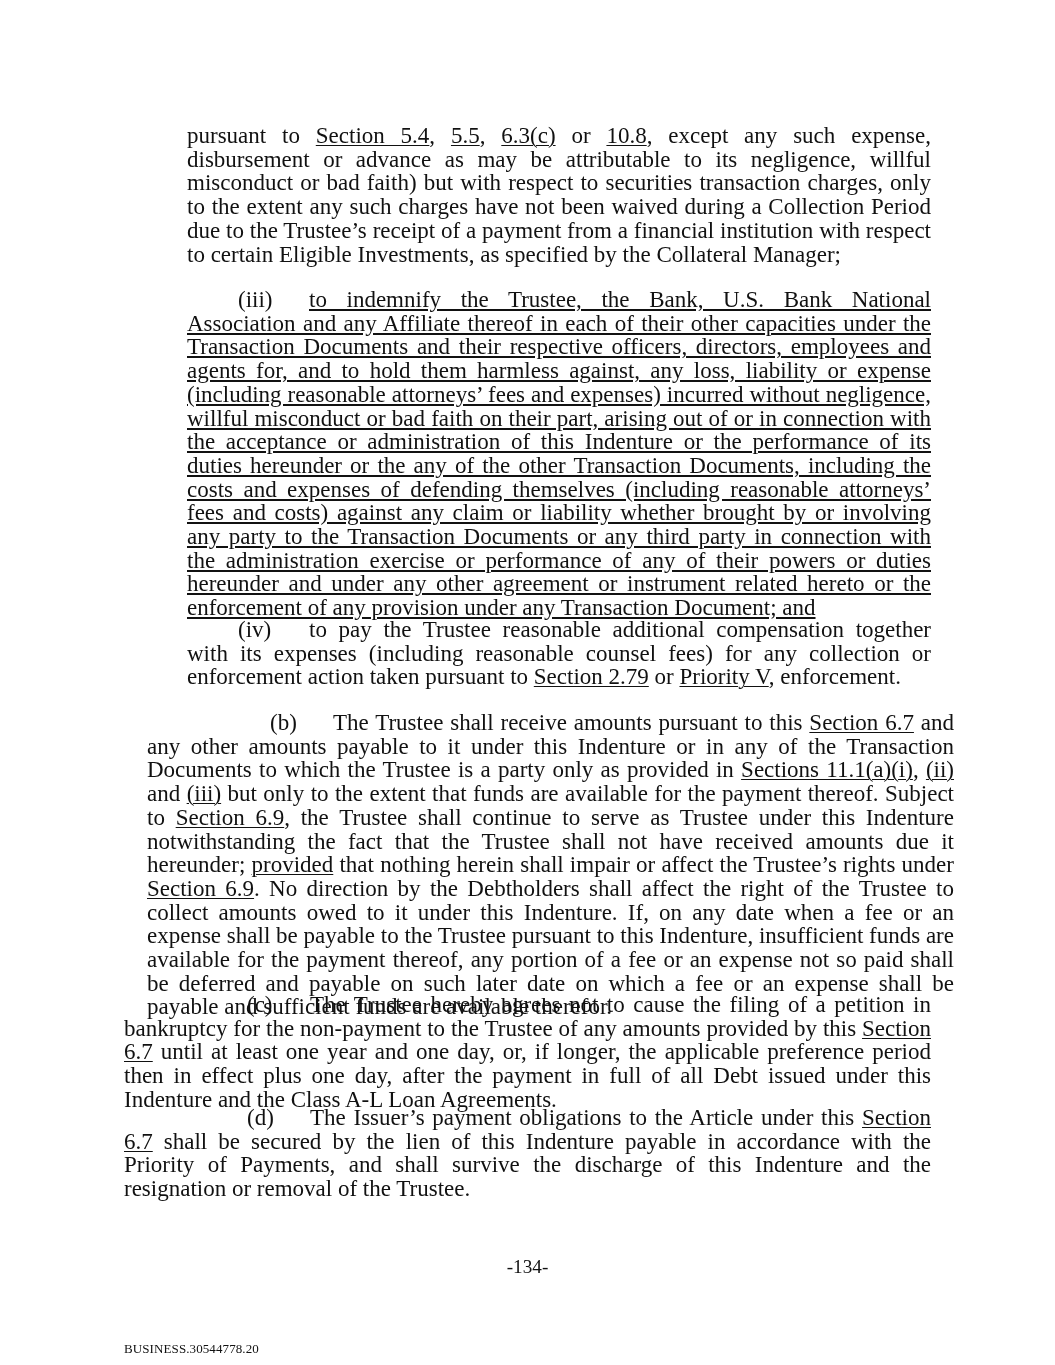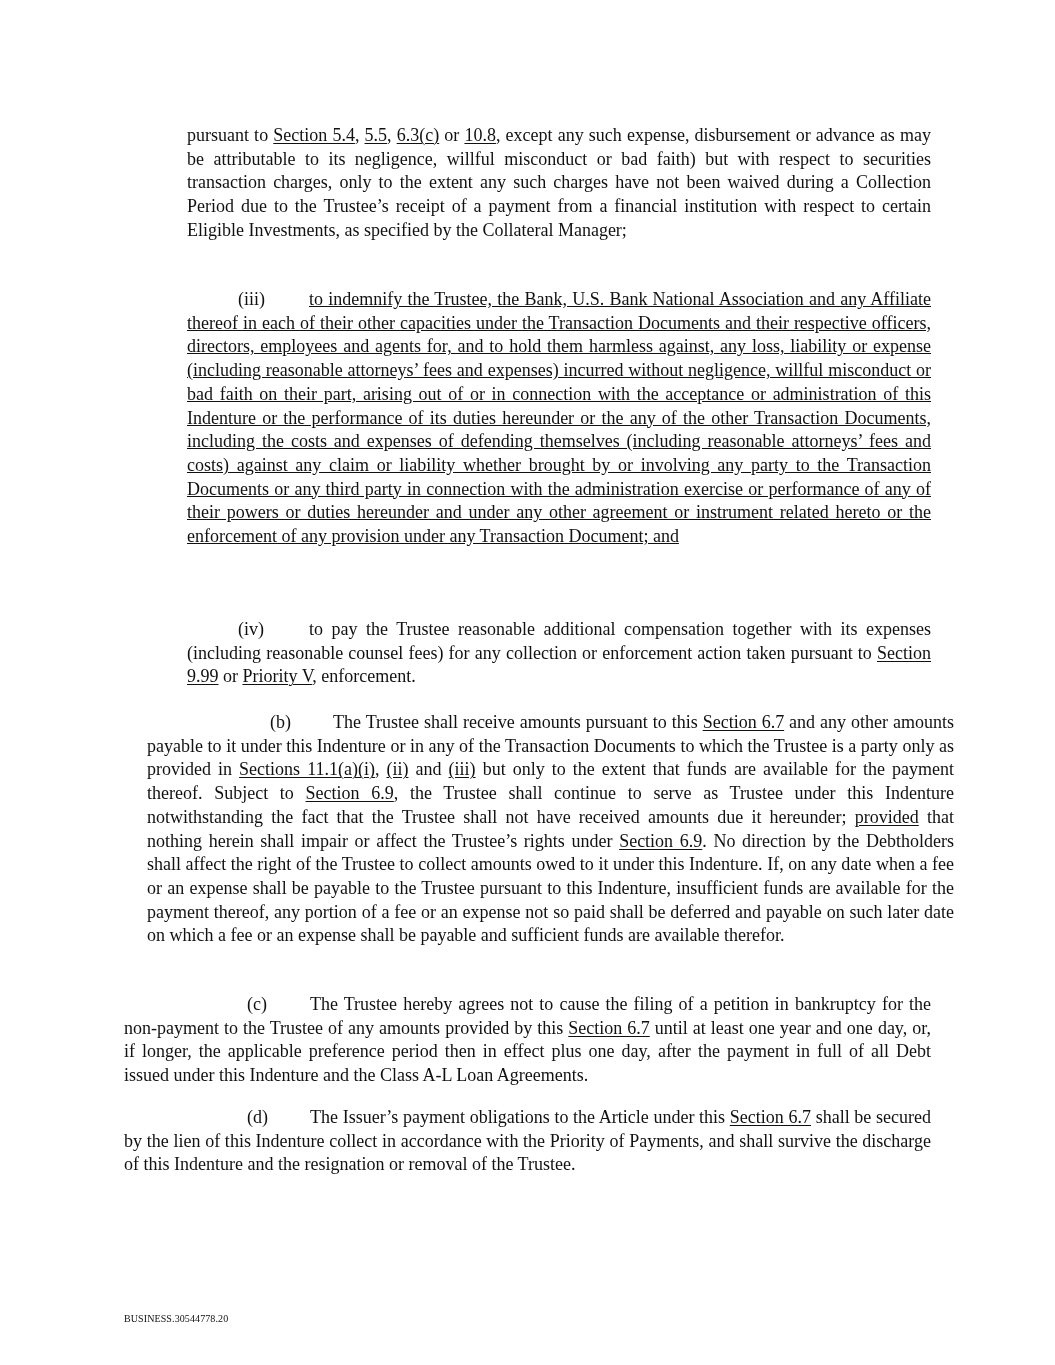--- a/index.html
+++ b/index.html
@@ -4,21 +4,21 @@
 <style>
   html, body { margin: 0; padding: 0; background: #ffffff; }
   body {
     width: 1055px; height: 1365px; position: relative; overflow: hidden;
     font-family: "Liberation Serif", "DejaVu Serif", serif;
     color: #111111;
   }
   .page { position: absolute; left: 0; top: 0; width: 1055px; height: 1365px; }
   .para {
     position: absolute;
-    font-size: 18px;
+    font-size: 23px;
     line-height: 23.7px;
     text-align: justify;
     margin: 0;
   }
   .para.sub { left: 187px; width: 744px; }
   .para.main { left: 124px; width: 807px; }
   .u { text-decoration: underline; text-underline-offset: 2px; text-decoration-thickness: 1px; }
   .label { display: inline-block; }
   .sub .label { width: 71px; margin-left: 51px; }
   .main .label { width: 63px; margin-left: 123px; }
@@ -26,29 +26,30 @@
   #p2 { top: 288px; text-decoration: underline; }
   #p3 { top: 618px; }
   #p4 { top: 711px; margin-left: 23px; }
   #p5 { top: 993px; }
   #p6 { top: 1106px; }
   .page-number {
     position: absolute; top: 1256px; left: 0; width: 1055px; text-align: center;
     font-size: 19.2px;
   }
   .footer-id {
-    position: absolute; top: 1313px; left: 124px;
-    font-size: 10px; letter-spacing: 0.1px;
+    position: absolute; top: 1341px; left: 124px;
+    font-size: 13px; letter-spacing: 0.1px;
   }
 </style>
 </head>
 <body>
 
 <div class="page">
   <p class="para sub" id="p1"><span>pursuant to </span><span class="u">Section 5.4</span><span>, </span><span class="u">5.5</span><span>, </span><span class="u">6.3(c)</span><span> or </span><span class="u">10.8</span><span>, except any such expense, disbursement or advance as may be attributable to its negligence, willful misconduct or bad faith) but with respect to securities transaction charges, only to the extent any such charges have not been waived during a Collection Period due to the Trustee’s receipt of a payment from a financial institution with respect to certain Eligible Investments, as specified by the Collateral Manager;</span></p>
   <p class="para sub" id="p2"><span class="label">(iii)</span><span>to indemnify the Trustee, the Bank, U.S. Bank National Association and any Affiliate thereof in each of their other capacities under the Transaction Documents and their respective officers, directors, employees and agents for, and to hold them harmless against, any loss, liability or expense (including reasonable attorneys’ fees and expenses) incurred without negligence, willful misconduct or bad faith on their part, arising out of or in connection with the acceptance or administration of this Indenture or the performance of its duties hereunder or the any of the other Transaction Documents, including the costs and expenses of defending themselves (including reasonable attorneys’ fees and costs) against any claim or liability whether brought by or involving any party to the Transaction Documents or any third party in connection with the administration exercise or performance of any of their powers or duties hereunder and under any other agreement or instrument related hereto or the enforcement of any provision under any Transaction Document; and</span></p>
-  <p class="para sub" id="p3"><span class="label">(iv)</span><span>to pay the Trustee reasonable additional compensation together with its expenses (including reasonable counsel fees) for any collection or enforcement action taken pursuant to </span><span class="u">Section 9.99</span><span> or </span><span class="u">Priority V</span><span>, enforcement.</span></p>
+  <p class="para sub" id="p3"><span class="label">(iv)</span><span>to pay the Trustee reasonable additional compensation together with its expenses (including reasonable counsel fees) for any collection or enforcement action taken pursuant to </span><span class="u">Section 2.79</span><span> or </span><span class="u">Priority V</span><span>, enforcement.</span></p>
   <p class="para main" id="p4"><span class="label">(b)</span><span>The Trustee shall receive amounts pursuant to this </span><span class="u">Section 6.7</span><span> and any other amounts payable to it under this Indenture or in any of the Transaction Documents to which the Trustee is a party only as provided in </span><span class="u">Sections 11.1(a)(i)</span><span>, </span><span class="u">(ii)</span><span> and </span><span class="u">(iii)</span><span> but only to the extent that funds are available for the payment thereof.  Subject to </span><span class="u">Section 6.9</span><span>, the Trustee shall continue to serve as Trustee under this Indenture notwithstanding the fact that the Trustee shall not have received amounts due it hereunder; </span><span class="u">provided</span><span> that nothing herein shall impair or affect the Trustee’s rights under </span><span class="u">Section 6.9</span><span>.  No direction by the Debtholders shall affect the right of the Trustee to collect amounts owed to it under this Indenture.  If, on any date when a fee or an expense shall be payable to the Trustee pursuant to this Indenture, insufficient funds are available for the payment thereof, any portion of a fee or an expense not so paid shall be deferred and payable on such later date on which a fee or an expense shall be payable and sufficient funds are available therefor.</span></p>
   <p class="para main" id="p5"><span class="label">(c)</span><span>The Trustee hereby agrees not to cause the filing of a petition in bankruptcy for the non-payment to the Trustee of any amounts provided by this </span><span class="u">Section 6.7</span><span> until at least one year and one day, or, if longer, the applicable preference period then in effect plus one day, after the payment in full of all Debt issued under this Indenture and the Class A-L Loan Agreements.</span></p>
-  <p class="para main" id="p6"><span class="label">(d)</span><span>The Issuer’s payment obligations to the Article under this </span><span class="u">Section 6.7</span><span> shall be secured by the lien of this Indenture collect in accordance with the Priority of Payments, and shall survive the discharge of this Indenture and the resignation or removal of the Trustee.</span></p>
+  <p class="para main" id="p6"><span class="label">(d)</span><span>The Issuer’s payment obligations to the Article under this </span><span class="u">Section 6.7</span><span> shall be secured by the lien of this Indenture payable in accordance with the Priority of Payments, and shall survive the discharge of this Indenture and the resignation or removal of the Trustee.</span></p>
 
+  <div class="page-number">-134-</div>
   <div class="footer-id">BUSINESS.30544778.20</div>
 </div>
 
 </body></html>

